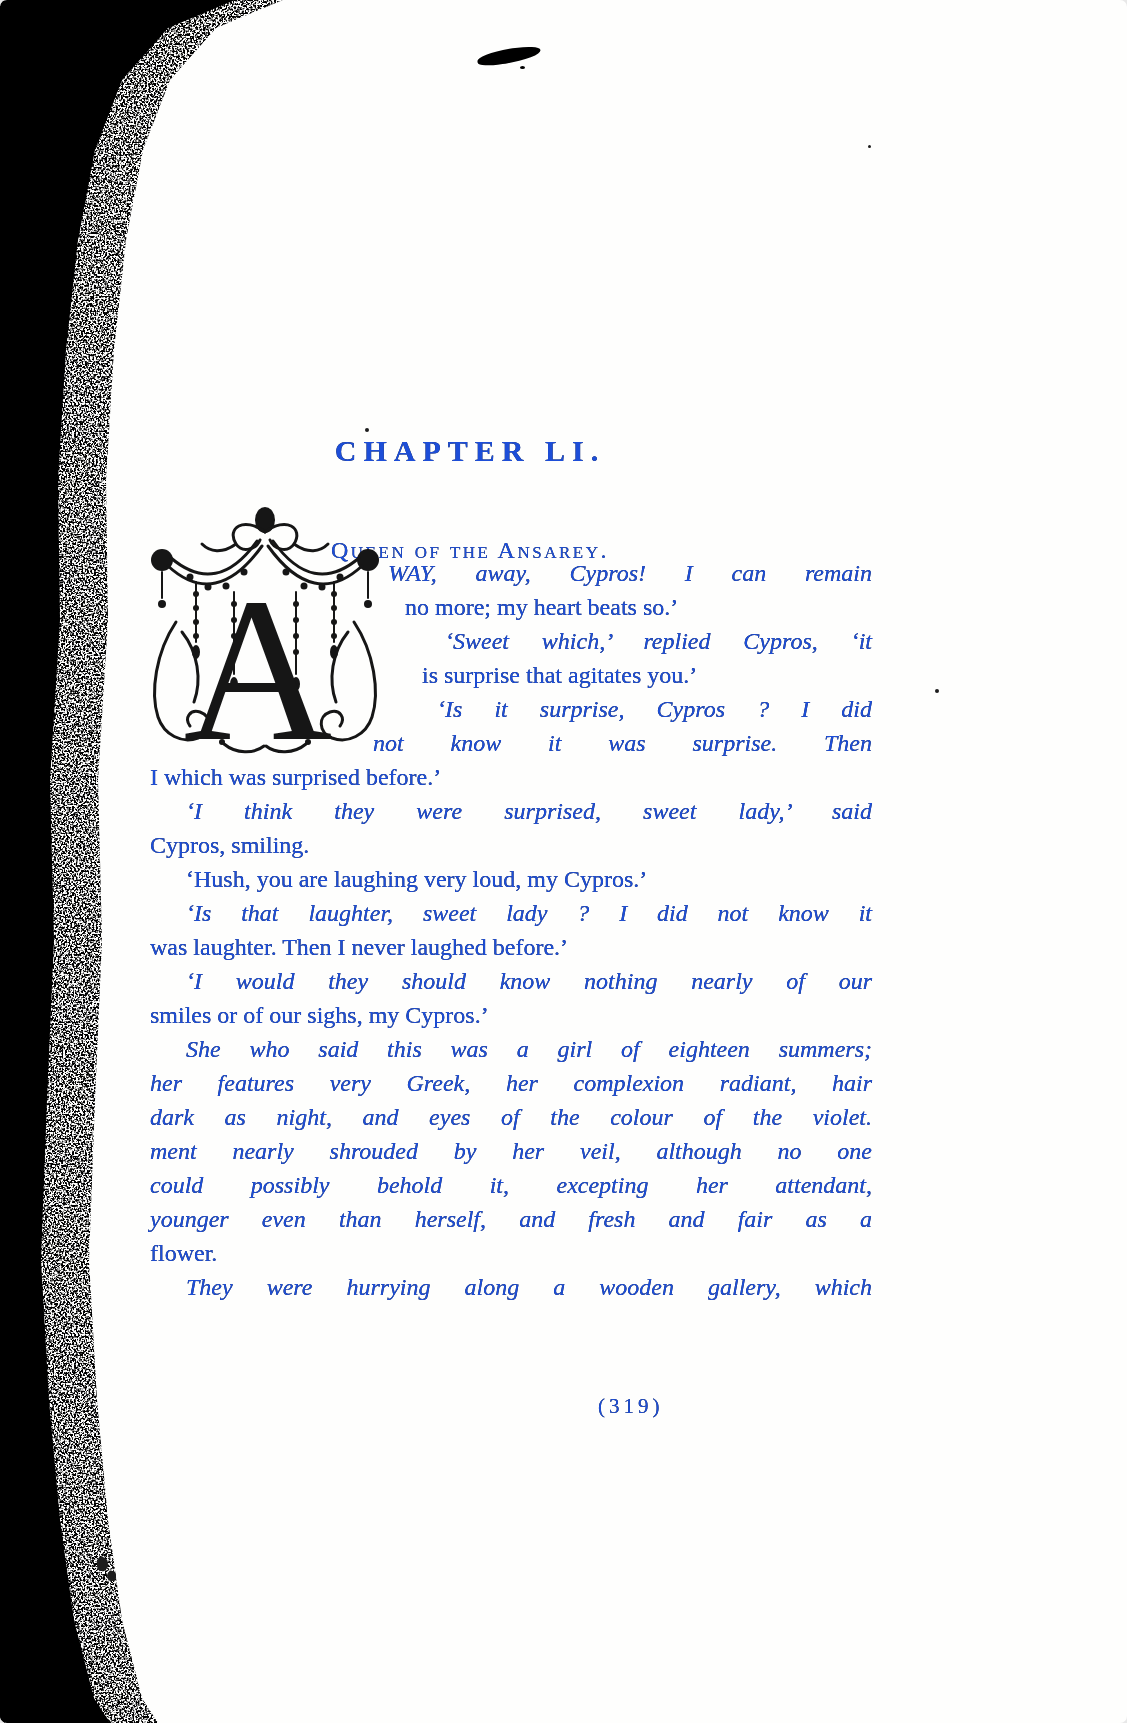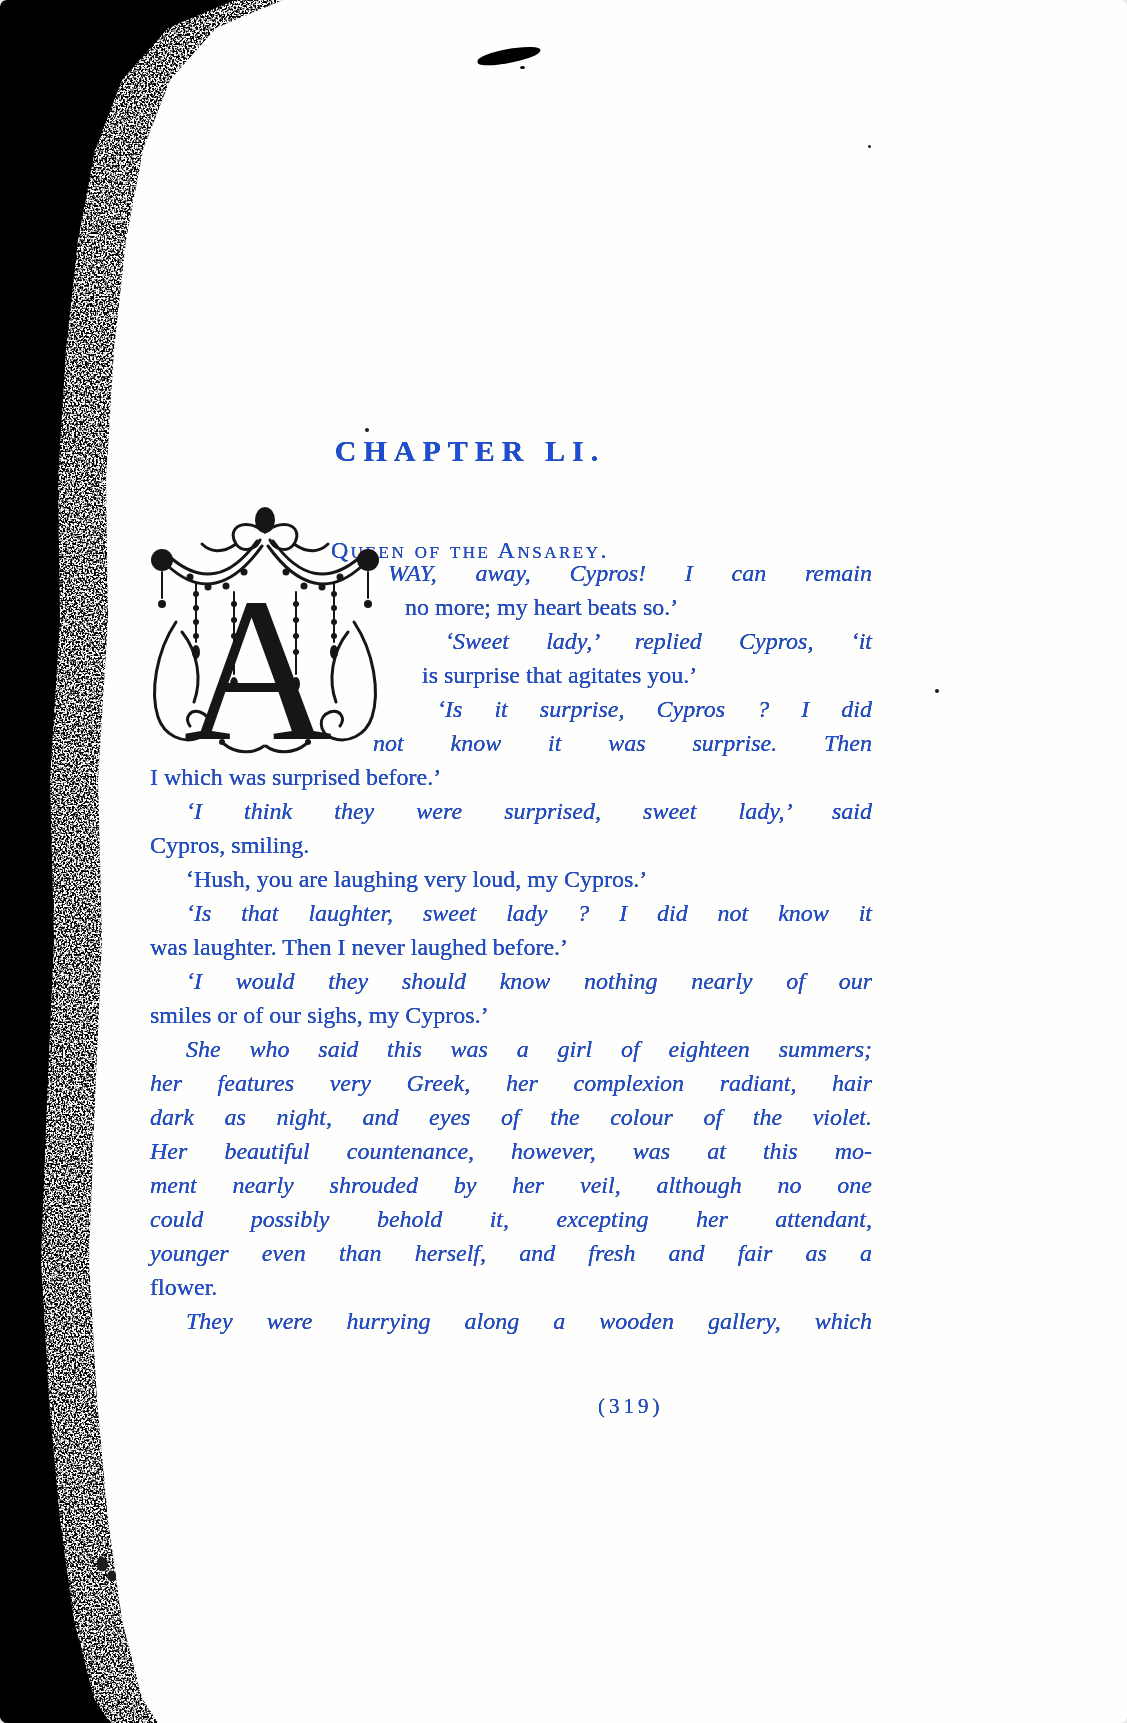--- a/index.html
+++ b/index.html
@@ -149,36 +149,35 @@
       <circle cx="84" cy="240" r="3" fill="#161616" stroke="none"></circle>
       <circle cx="170" cy="240" r="3" fill="#161616" stroke="none"></circle>
     </g>
 
     <text x="120" y="237" text-anchor="middle" font-size="206" font-family="Liberation Serif, serif" fill="#161616">A</text>
   </svg>
 
   <div class="body-text">
       <div class="line just" style="margin-left: 238px;">WAY, away, Cypros! I can remain</div>
       <div class="line" style="margin-left: 255px;">no more; my heart beats so.’</div>
-      <div class="line just" style="margin-left: 295px;">‘Sweet lady,’ replied Cypros, ‘it</div>
+      <div class="line just" style="margin-left: 295px;">‘Sweet which,’ replied Cypros, ‘it</div>
       <div class="line" style="margin-left: 272px;">is surprise that agitates you.’</div>
       <div class="line just" style="margin-left: 287px;">‘Is it surprise, Cypros ? I did</div>
       <div class="line just" style="margin-left: 223px;">not know it was surprise. Then</div>
       <div class="line" style="margin-left: 0px;">I which was surprised before.’</div>
       <div class="line just" style="margin-left: 36px;">‘I think they were surprised, sweet lady,’ said</div>
       <div class="line" style="margin-left: 0px;">Cypros, smiling.</div>
       <div class="line" style="margin-left: 36px;">‘Hush, you are laughing very loud, my Cypros.’</div>
       <div class="line just" style="margin-left: 36px;">‘Is that laughter, sweet lady ? I did not know it</div>
       <div class="line" style="margin-left: 0px;">was laughter.  Then I never laughed before.’</div>
       <div class="line just" style="margin-left: 36px;">‘I would they should know nothing nearly of our</div>
       <div class="line" style="margin-left: 0px;">smiles or of our sighs, my Cypros.’</div>
       <div class="line just" style="margin-left: 36px;">She who said this was a girl of eighteen summers;</div>
       <div class="line just" style="margin-left: 0px;">her features very Greek, her complexion radiant, hair</div>
       <div class="line just" style="margin-left: 0px;">dark as night, and eyes of the colour of the violet.</div>
-      <div class="line just" style="margin-left: 0px;">Her beautiful countenance, however, was at this mo-</div>
       <div class="line just" style="margin-left: 0px;">ment nearly shrouded by her veil, although no one</div>
       <div class="line just" style="margin-left: 0px;">could possibly behold it, excepting her attendant,</div>
       <div class="line just" style="margin-left: 0px;">younger even than herself, and fresh and fair as a</div>
       <div class="line" style="margin-left: 0px;">flower.</div>
       <div class="line just" style="margin-left: 36px;">They were hurrying along a wooden gallery, which</div>
     </div>
 
   <div class="page-number">(319)</div>
 
 </div>

